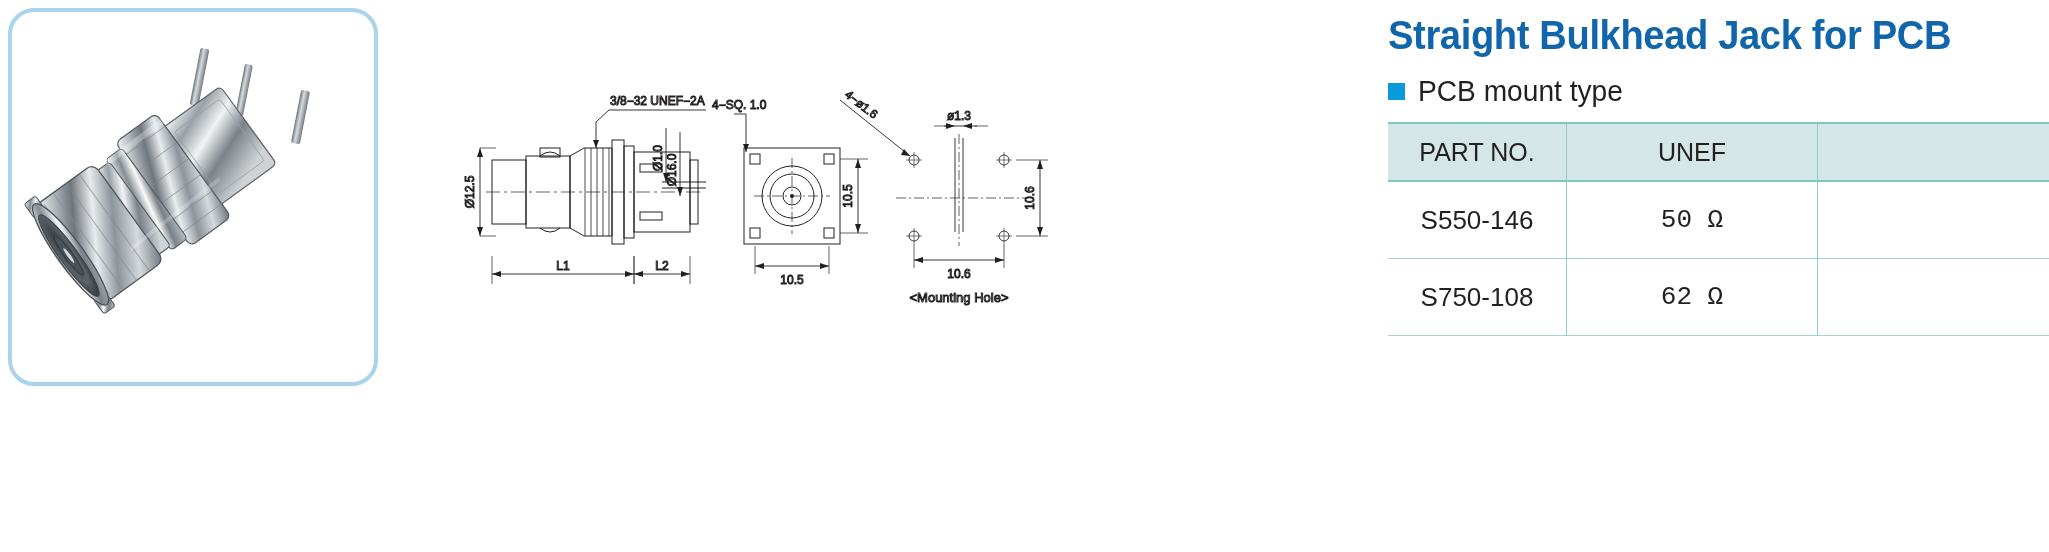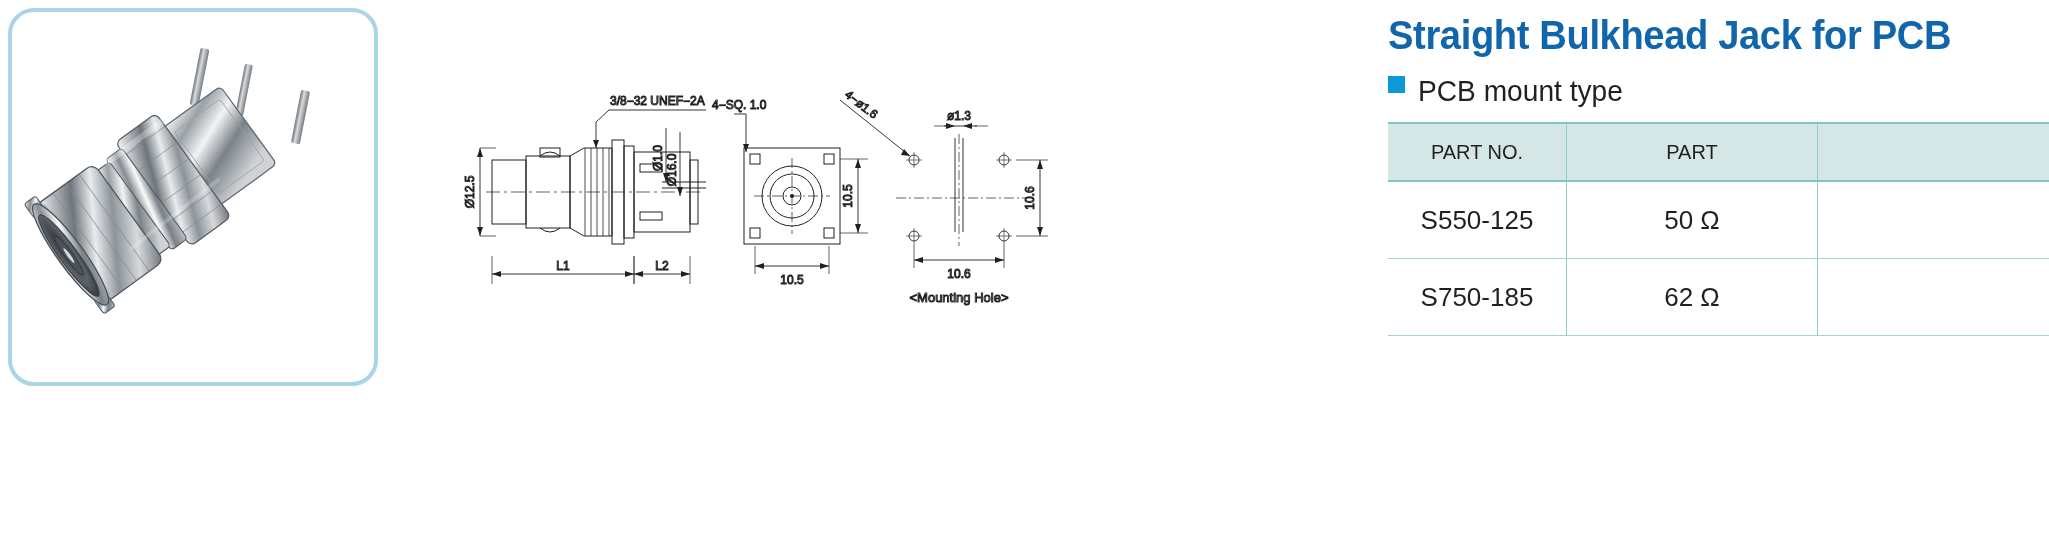--- a/index.html
+++ b/index.html
@@ -36,21 +36,21 @@
     font-size:41px;
     line-height:46px;
     color:#1065ab;
     letter-spacing:-0.4px;
     transform:scaleX(0.93);
     transform-origin:left top;
     margin:4px 0 0 0;
     width:710px;
   }
   .subrow{
-    display:flex;align-items:flex-start;gap:13px;
+    display:flex;align-items:center;gap:13px;
     margin-top:18px;
   }
   .bullet-sq{
     width:17px;height:17px;background:#0a9ad9;flex:0 0 auto;
   }
   .subtitle{
     font-size:29px;color:#231f20;line-height:30px;
     transform:scaleX(0.97);transform-origin:left center;
   }
 
@@ -70,32 +70,32 @@
     border-right:0;
     padding:0;
   }
   table.spec th:first-child,
   table.spec td:first-child{border-left:0;}
   table.spec thead th{
     background:#d4e6e6;
     border-top:2.5px solid #7ec8c2;
     border-bottom:2.5px solid #7ec8c2;
     height:56px;
-    font-size:20px;
+    font-size:25px;
     transform:none;
   }
   table.spec tbody td{
     height:76px;
     font-size:26px;
     border-bottom:1.8px solid #9ed5cf;
   }
   .hdr-part{width:178px;}
   .hdr-imped{width:250px;}
   .hdr-extra{width:277px;}
-  .ohm{font-family:Liberation Sans, sans-serif;}
+  .ohm{font-family:Liberation Mono, monospace;}
 </style>
 </head>
 <body>
 
 <div class="page">
 
   <div class="photo-panel">
     <div class="photo-stage">
       <svg width="362" height="370" viewBox="0 0 362 370">
         <defs>
@@ -326,32 +326,32 @@
 
     <div class="subrow">
       <span class="bullet-sq"></span>
       <span class="subtitle">PCB mount type</span>
     </div>
 
     <table class="spec">
       <thead>
         <tr>
           <th class="hdr-part">PART NO.</th>
-          <th class="hdr-imped">PART</th>
+          <th class="hdr-imped">UNEF</th>
           <th class="hdr-extra"></th>
         </tr>
       </thead>
       <tbody>
         <tr>
-          <td>S550-125</td>
+          <td>S550-146</td>
           <td class="ohm">50 Ω</td>
           <td></td>
         </tr>
         <tr>
-          <td>S750-185</td>
+          <td>S750-108</td>
           <td class="ohm">62 Ω</td>
           <td></td>
         </tr>
       </tbody>
     </table>
   </div>
 
 </div>
 
 </body></html>

